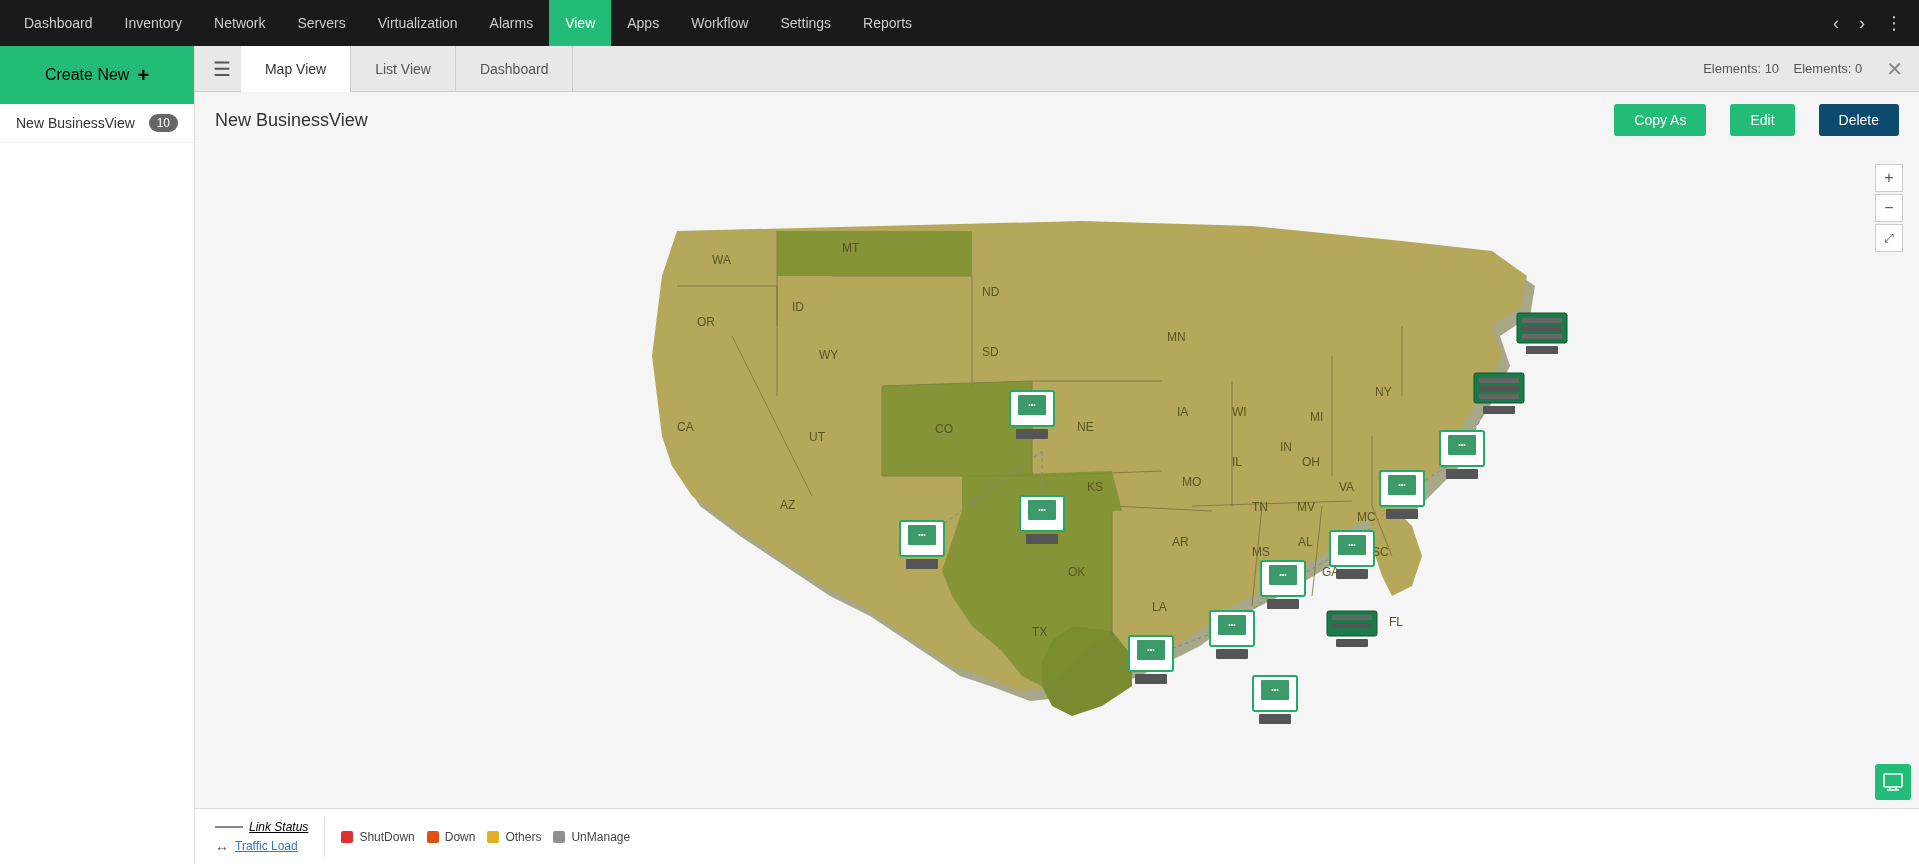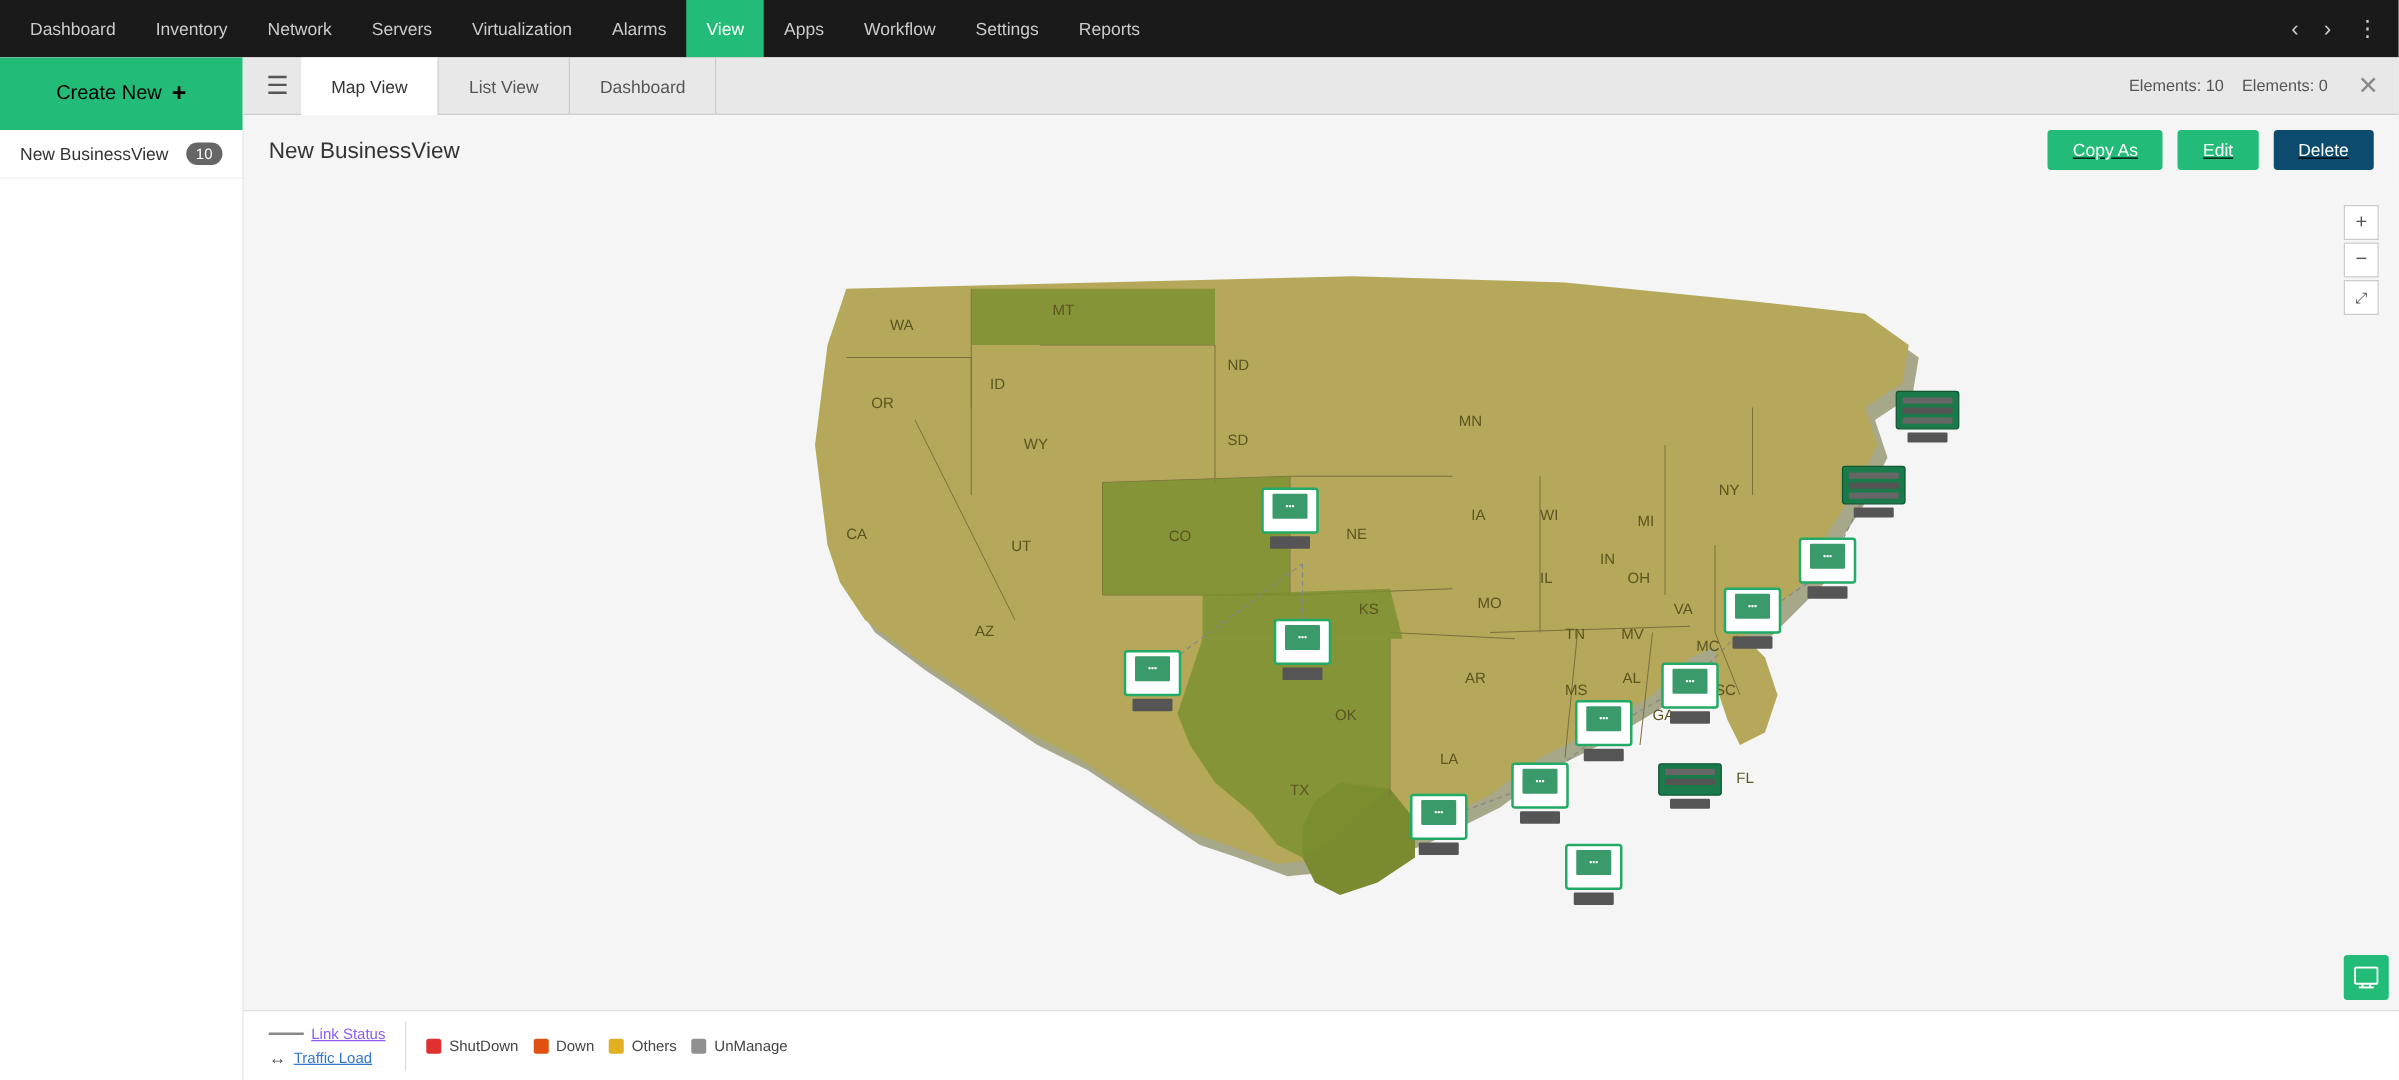--- a/index.html
+++ b/index.html
@@ -147,22 +147,21 @@
       justify-content: space-between;
       padding: 12px 20px 8px 20px;
     }
     .map-title {
       font-size: 18px;
       font-weight: 500;
       color: #333;
     }
     .map-actions {
       display: flex;
-      gap: 12px;
-      text-decoration: underline;
+      gap: 24px;
     }
     .action-btn {
       padding: 8px 20px;
       border: none;
       cursor: pointer;
       font-size: 14px;
       border-radius: 3px;
       color: #fff;
     }
     .btn-copy { background: #22bb77; }
@@ -573,21 +572,21 @@
           <line x1="13" y1="14" x2="13" y2="17" stroke="white" stroke-width="1.5"></line>
           <line x1="4" y1="17" x2="16" y2="17" stroke="white" stroke-width="1.5"></line>
         </svg>
       </button>
     </div>
 
     <div class="legend-bar">
       <div class="legend-col">
         <div class="legend-row">
           <div class="legend-line"></div>
-          <span style="font-size:12px;color:#8b5cf6;text-decoration:underline;cursor:pointer;">Link Status</span>
+          <span style="font-size:12px;color:#000000;text-decoration:underline;cursor:pointer;font-style:italic;">Link Status</span>
         </div>
         <div class="legend-row">
           <span class="legend-arrow">↔</span>
           <span style="font-size:12px;color:#3377cc;text-decoration:underline;cursor:pointer;">Traffic Load</span>
         </div>
       </div>
 
       <div class="legend-separator"></div>
 
       <div class="legend-col">

